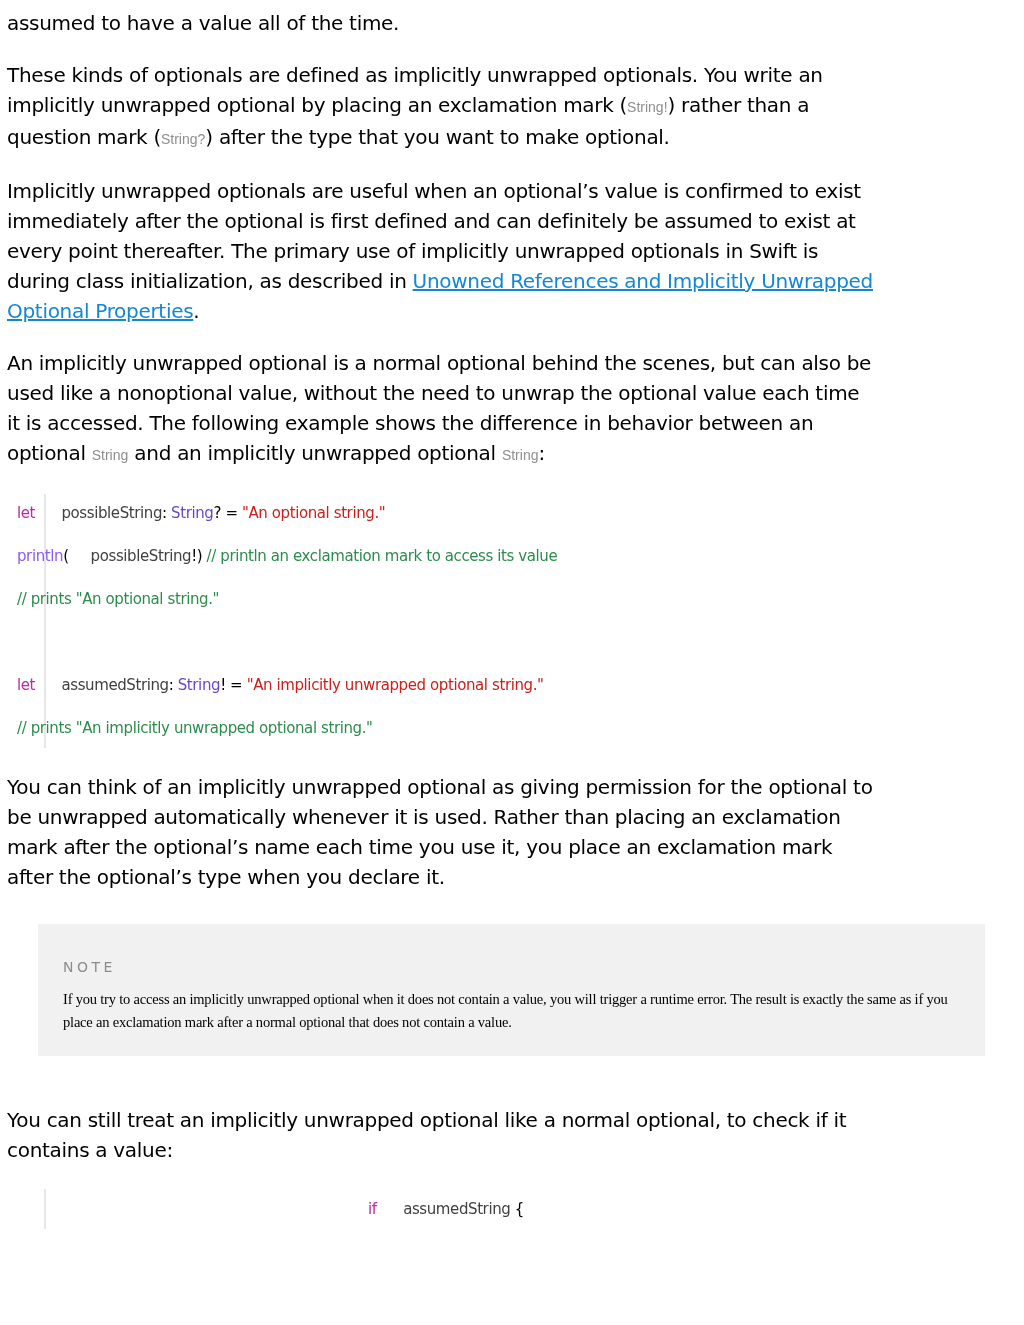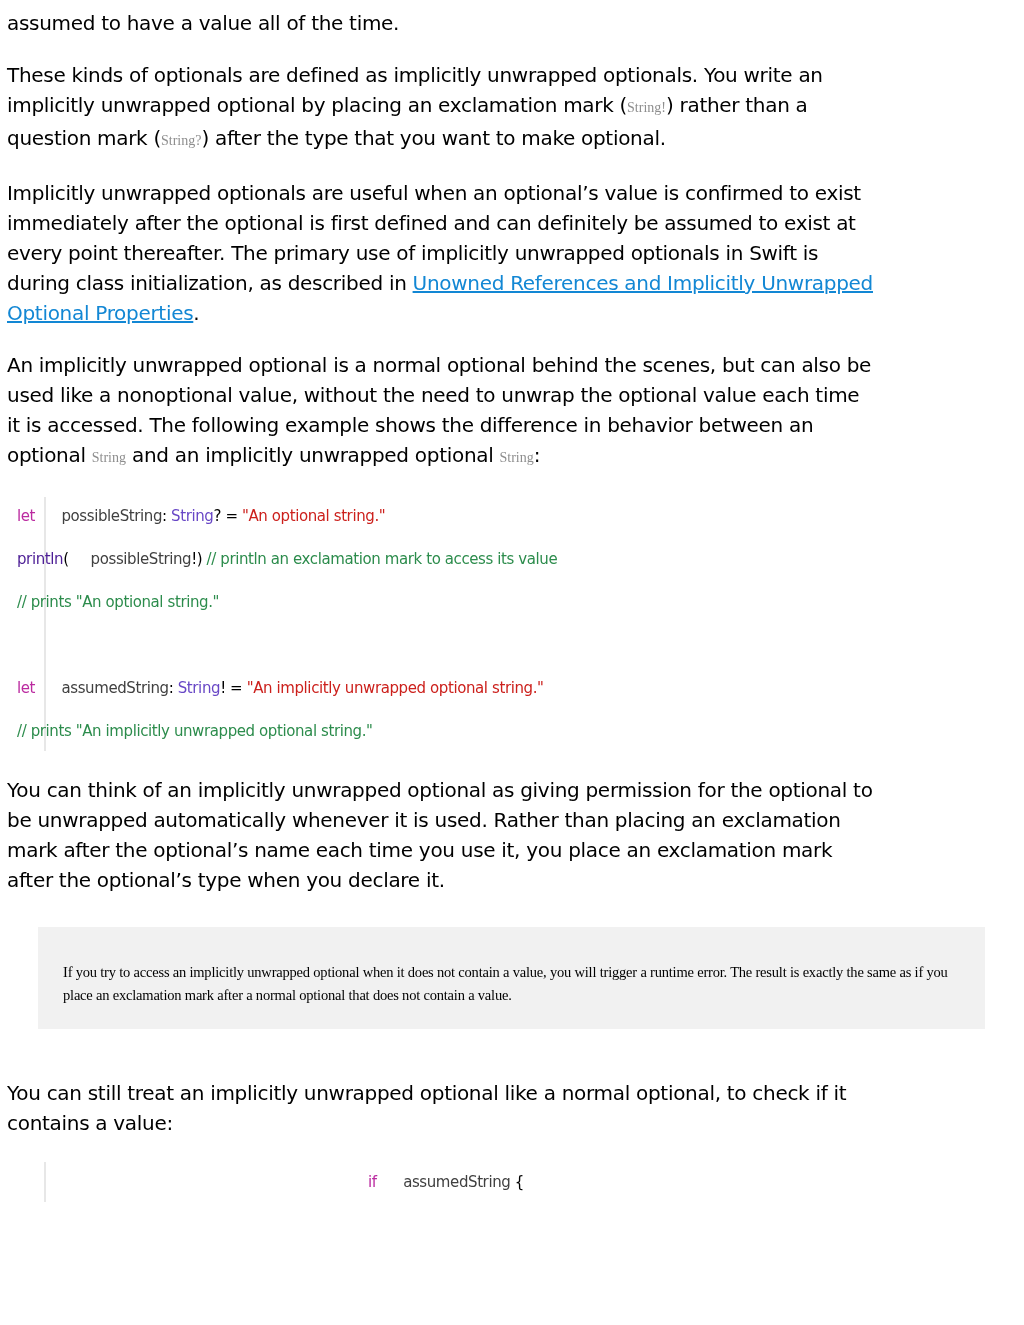--- a/index.html
+++ b/index.html
@@ -9,21 +9,21 @@
   p.body-text {
     margin: 0 0 22px 0;
     font-family: "DejaVu Sans", sans-serif;
     font-size: 20px;
     line-height: 30px;
     letter-spacing: -0.3px;
     color: #000000;
     max-width: 1008px;
   }
   .inline-code {
-    font-family: Liberation Serif, serif;
+    font-family: Liberation Sans, sans-serif;
     font-size: 14px;
     letter-spacing: 0;
     color: #8e8e8e;
   }
   a.doc-link { color: #1287d4; text-decoration: underline; cursor: pointer; }
 
   .code-block {
     position: relative;
     margin: 0 0 22px 10px;
   }
@@ -51,21 +51,21 @@
     margin: 21px 0 0 10px;
     height: 44px;
   }
   .code-snippet .code-line { line-height: 44px; height: 44px; text-align: center; }
 
   .tok-kw  { color: #bb2aa0; }
   .tok-v   { color: #404040; margin-left: 22px; }
   .tok-ty  { color: #6847c6; }
   .tok-str { color: #cc201c; }
   .tok-cm  { color: #2c8c4c; }
-  .tok-fn  { color: #4c1d95; }
+  .tok-fn  { color: #8b5cf6; }
   .tok-pl  { color: #000000; }
 
   .note-box {
     box-sizing: border-box;
     margin: 32px 0 49px 31px;
     width: 947px;
     background: #f1f1f1;
     padding: 34px 30px 22px 25px;
   }
   .note-label {
@@ -104,20 +104,21 @@
       <div class="code-line"><span class="tok-fn">println</span><span class="tok-pl">(</span><span class="tok-v">possibleString</span><span class="tok-pl">!) </span><span class="tok-cm">// println an exclamation mark to access its value</span></div>
       <div class="code-line"><span class="tok-cm">// prints "An optional string."</span></div>
       <div class="code-line"></div>
       <div class="code-line"><span class="tok-kw">let </span><span class="tok-v">assumedString</span><span class="tok-pl">: </span><span class="tok-ty">String</span><span class="tok-pl">! = </span><span class="tok-str">"An implicitly unwrapped optional string."</span></div>
       <div class="code-line"><span class="tok-cm">// prints "An implicitly unwrapped optional string."</span></div>
     </div>
 
   <p class="body-text">You can think of an implicitly unwrapped optional as giving permission for the optional to be unwrapped automatically whenever it is used. Rather than placing an exclamation mark after the optional’s name each time you use it, you place an exclamation mark after the optional’s type when you declare it.</p>
 
   <div class="note-box">
+    <p class="note-label">NOTE</p>
     <p class="note-body">If you try to access an implicitly unwrapped optional when it does not contain a value, you will trigger a runtime error. The result is exactly the same as if you place an exclamation mark after a normal optional that does not contain a value.</p>
   </div>
 
   <p class="body-text">You can still treat an implicitly unwrapped optional like a normal optional, to check if it contains a value:</p>
 
   <div class="code-snippet" id="code-snippet-if">
       <div class="code-line"><span class="tok-kw">if </span><span class="tok-v">assumedString</span><span class="tok-pl"> {</span></div>
     </div>
 
 </div>

